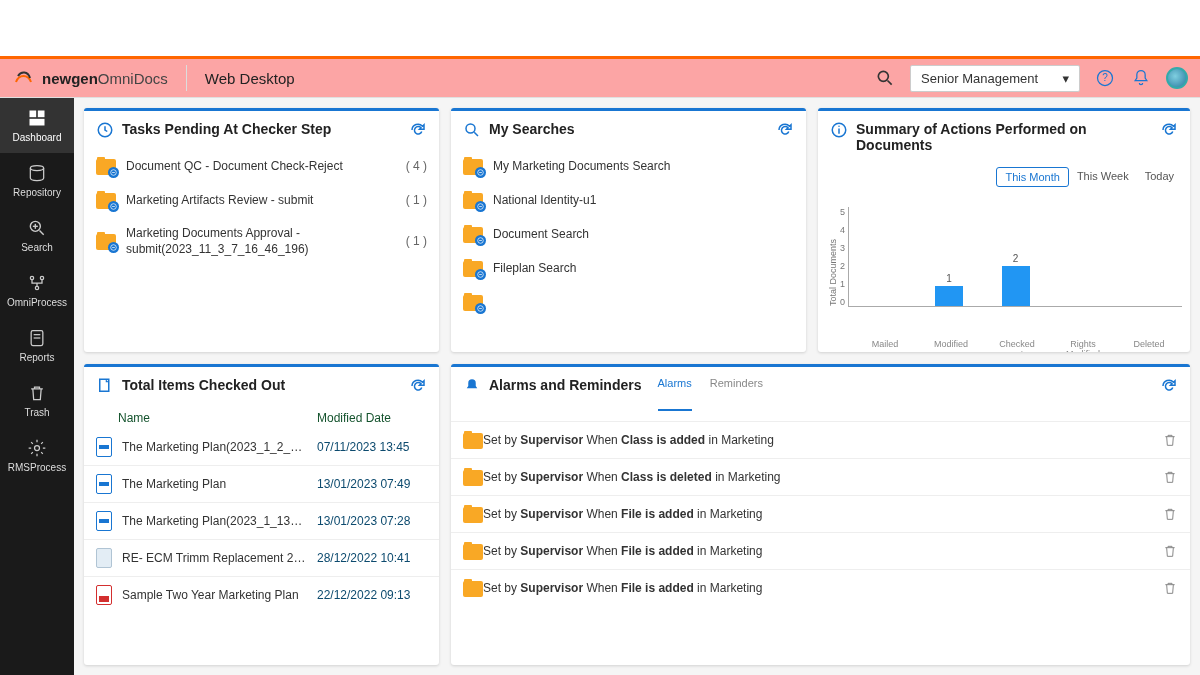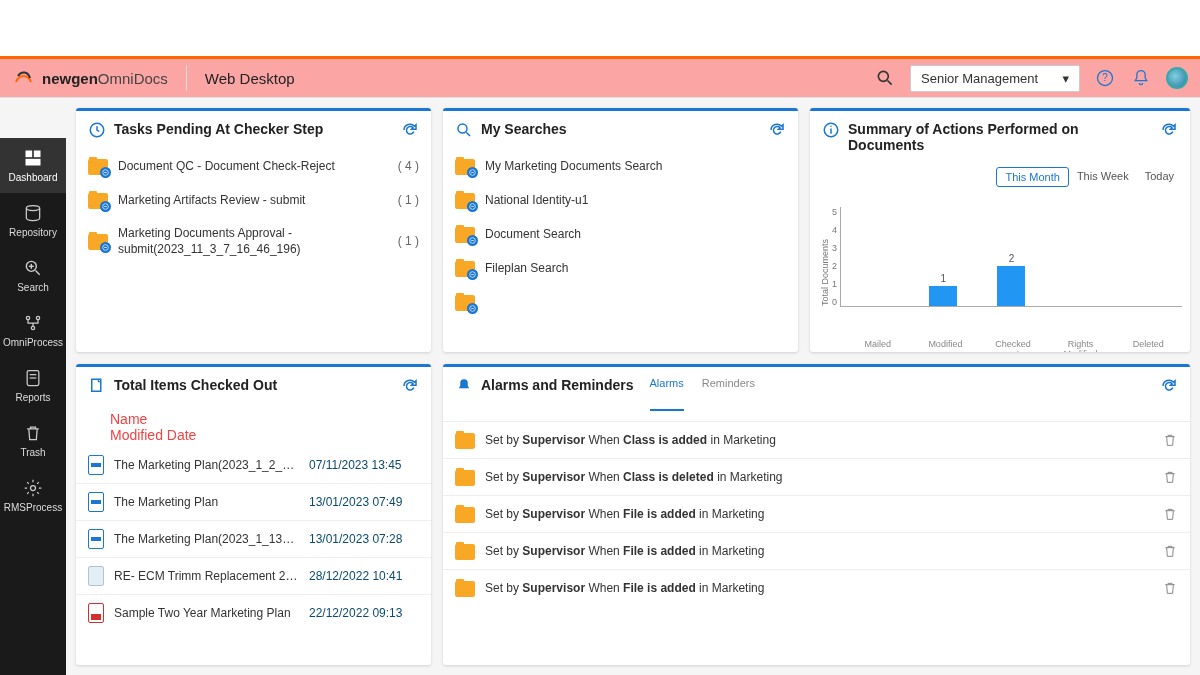--- a/index.html
+++ b/index.html
@@ -10,50 +10,50 @@
 .logo .swirl { width: 24px; height: 24px; }
 .logo b { font-weight: bold; }
 .logo .thin { font-weight: 300; color: #444; }
 .header-divider { width: 1px; height: 26px; background: #ddd; margin: 0 18px; }
 .wd { font-weight: normal; font-size: 15px; color: #222; }
 .header-right { margin-left: auto; display: flex; align-items: center; gap: 14px; }
 .hicon { width: 22px; height: 22px; cursor: pointer; display: flex; align-items: center; justify-content: center; color: #555; }
 .role-dd { border: 1px solid #ccc; background: #fff; padding: 5px 10px; width: 170px; display: flex; justify-content: space-between; align-items: center; font-size: 13px; color: #333; cursor: pointer; border-radius: 2px; }
 .avatar { width: 22px; height: 22px; border-radius: 50%; background: radial-gradient(circle at 40% 40%, #7fcfe0, #2a7aa0); border: 2px solid #3aa; }
 .main { display: flex; height: calc(675px - 98px); }
-.sidebar { width: 66px; background: #1a1a1a; display: flex; flex-direction: column; margin-top: 40px; }
+.sidebar { width: 74px; background: #1a1a1a; display: flex; flex-direction: column; }
 .sidebar-item { color: #ddd; text-align: center; padding: 10px 2px; font-size: 10px; cursor: pointer; display: flex; flex-direction: column; align-items: center; gap: 4px; }
 .sidebar-item.active { background: #333; color: #fff; }
 .sidebar-item svg { width: 20px; height: 20px; }
 .content { flex: 1; padding: 10px; display: grid; grid-template-columns: 355px 355px 1fr; grid-template-rows: 244px 1fr; gap: 12px; }
 .card { background: #fff; border-radius: 3px; box-shadow: 0 1px 3px rgba(0,0,0,0.15); border-top: 3px solid #1976d2; display: flex; flex-direction: column; overflow: hidden; }
 .card-wide { grid-column: 2 / 4; }
 .card-head { display: flex; align-items: flex-start; padding: 10px 12px; gap: 8px; }
 .card-head .title-icon { color: #1976d2; }
 .card-head h3 { font-size: 14px; font-weight: bold; color: #222; flex: 1; }
 .card-head .refresh { color: #1976d2; cursor: pointer; }
 .card-body { flex: 1; overflow-y: auto; }
 .task-row { display: flex; align-items: center; gap: 10px; padding: 8px 12px; }
 .folder-ic { width: 20px; height: 18px; position: relative; flex-shrink: 0; }
 .folder-ic .f { width: 20px; height: 16px; background: #f9a825; border-radius: 2px; margin-top: 2px; }
 .folder-ic .tab { width: 8px; height: 3px; background: #f9a825; border-radius: 1px 1px 0 0; position: absolute; top: 0; left: 1px; }
 .folder-ic .badge { position: absolute; right: -3px; bottom: -3px; width: 11px; height: 11px; border-radius: 50%; background: #1976d2; display: flex; align-items: center; justify-content: center; }
 .folder-ic .badge svg { width: 7px; height: 7px; }
 .task-text { flex: 1; font-size: 12px; color: #333; line-height: 1.35; }
 .task-count { color: #666; font-size: 12px; }
-.tbl-head { display: flex; padding: 6px 12px 4px 34px; color: #ef4444; font-size: 14px; flex-direction: column; }
+.tbl-head { display: flex; padding: 6px 12px 4px 34px; color: #14532d; font-size: 12px; }
 .tbl-head .n { flex: 1; }
 .doc-row { display: flex; align-items: center; gap: 10px; padding: 8px 12px; border-top: 1px solid #eee; }
 .doc-row:first-child { border-top: none; }
 .doc-row .name { flex: 1; font-size: 12px; color: #333; overflow: hidden; text-overflow: ellipsis; white-space: nowrap; }
 .doc-row .date { font-size: 12px; color: #0c4a6e; width: 110px; text-align: left; }
 .alarm-tabs { display: flex; gap: 18px; margin-left: 8px; font-size: 11px; }
 .alarm-tabs span { color: #888; cursor: pointer; }
 .alarm-tabs span.active { color: #1976d2; border-bottom: 2px solid #1976d2; padding-bottom: 20px; }
-.alarm-row { display: flex; align-items: center; gap: 10px; padding: 9px 12px; border-top: 1px solid #eee; }
+.alarm-row { display: flex; align-items: center; gap: 0; padding: 9px 12px; border-top: 1px solid #eee; }
 .alarm-row .msg { flex: 1; font-size: 12px; color: #333; }
 .alarm-row .msg b { font-weight: bold; }
 .trash-ic { color: #888; cursor: pointer; }
 .chart-area { padding: 4px 8px 8px; display: flex; flex-direction: column; }
 .chart-tabs { display: flex; justify-content: flex-end; gap: 0; font-size: 11px; margin-bottom: 20px; }
 .chart-tabs span { padding: 3px 8px; cursor: pointer; color: #555; }
 .chart-tabs span.active { border: 1px solid #1976d2; border-radius: 3px; color: #1976d2; }
 .chart { display: flex; height: 130px; }
 .ylbl { writing-mode: vertical-rl; transform: rotate(180deg); font-size: 9px; color: #777; text-align: center; padding: 0 2px; }
 .yax { display: flex; flex-direction: column; justify-content: space-between; font-size: 9px; color: #777; text-align: right; padding: 0 3px 0 0; height: 100px; }

